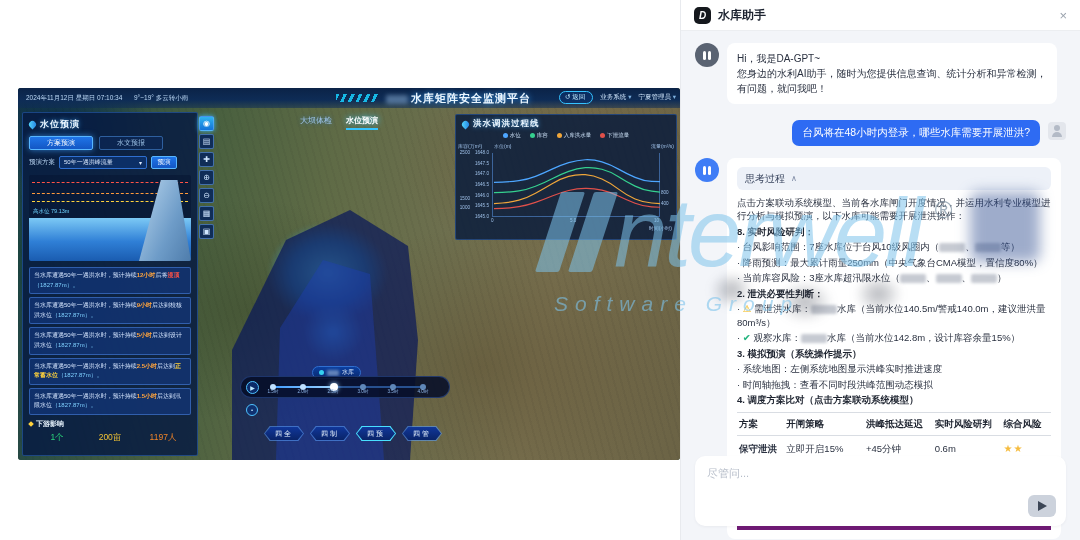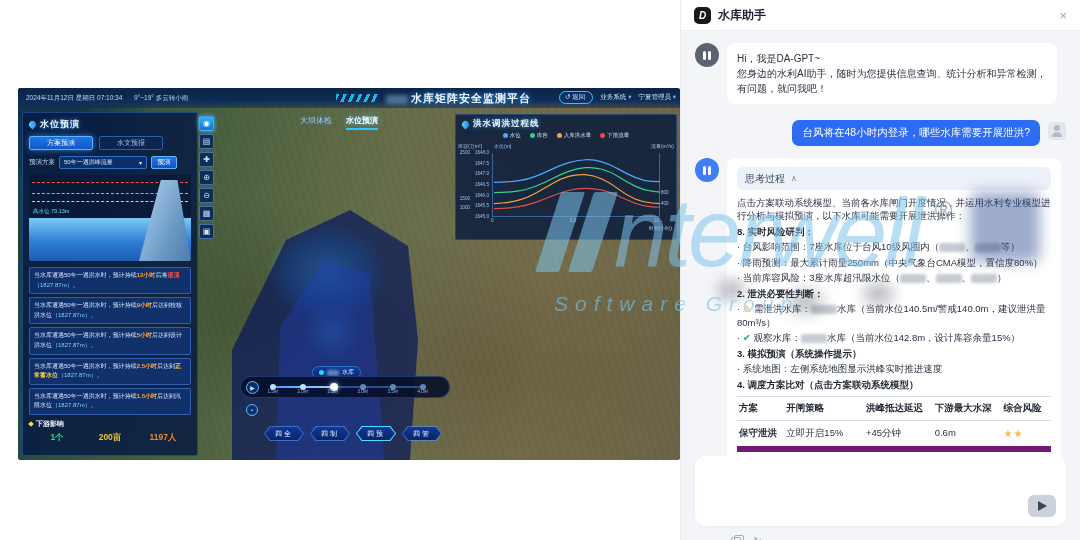--- a/index.html
+++ b/index.html
@@ -79,21 +79,21 @@
     clip-path:polygon(42% 0,74% 0,100% 100%,0 100%);
     background:linear-gradient(115deg,#b9d6ee,#6e9cc8 60%,#4e7cab); }
 
   .alert { background:rgba(20,60,140,.55); border:1px solid rgba(86,150,255,.45); border-radius:2px;
     padding:3px 4px; margin-bottom:3px; font-size:6px; line-height:1.6; color:#d6e6ff; }
 
   .impact-head { display:flex; align-items:center; gap:3px; margin:4px 0 3px; font-size:7px; color:#eaf6ff; font-weight:bold; }
   .impact-bullet { width:4px; height:4px; background:#ffd23c; transform:rotate(45deg); }
   .impact-row { display:flex; justify-content:space-between; padding:0 2px; }
   .imp-col { width:52px; text-align:center; }
-  .imp-val { font-size:8.5px; font-weight:bold; margin-bottom:18px; }
+  .imp-val { font-size:8.5px; font-weight:normal; margin-bottom:18px; }
   .ring { width:32px; height:12px; border-radius:50%; border-style:solid; border-width:4px; margin:0 auto 4px; }
 
   
   .toolbar { position:absolute; left:181px; top:28px; display:flex; flex-direction:column; gap:3px; z-index:6; }
   .tool-btn { width:15px; height:15px; border-radius:2px; background:rgba(10,40,90,.9); border:1px solid rgba(120,180,255,.5);
     color:#cfe6ff; font-size:8px; display:flex; align-items:center; justify-content:center; }
   .tool-btn.active { background:linear-gradient(180deg,#2fb3f0,#1372d8); color:#fff; box-shadow:0 0 5px rgba(60,190,255,.9); }
 
   
   .chart-panel { position:absolute; left:437px; top:26px; width:222px; height:126px; z-index:6;
@@ -436,29 +436,30 @@
               <div class="ln p"><span>点击方案联动系统模型、当前各水库闸门开度情况，并运用水利专业模型进行分析与模拟预演，以下水库可能需要开展泄洪操作：</span></div>
               <div class="ln h"><span class="seg-bold">8. 实时风险研判：</span></div>
               <div class="ln li"><span>· 台风影响范围：7座水库位于台风10级风圈内（</span><span class="seg-redact">███</span><span>、</span><span class="seg-redact">███</span><span>等）</span></div>
               <div class="ln li"><span>· 降雨预测：最大累计雨量250mm（中央气象台CMA模型，置信度80%）</span></div>
               <div class="ln li"><span>· 当前库容风险：3座水库超汛限水位（</span><span class="seg-redact">███</span><span>、</span><span class="seg-redact">███</span><span>、</span><span class="seg-redact">███</span><span>）</span></div>
               <div class="ln h"><span class="seg-bold">2. 泄洪必要性判断：</span></div>
               <div class="ln li"><span>· </span><span class="seg-warn">⚠</span><span> 需泄洪水库：</span><span class="seg-redact">███</span><span>水库（当前水位140.5m/警戒140.0m，建议泄洪量80m³/s）</span></div>
               <div class="ln li"><span>· </span><span class="seg-ok">✔</span><span> 观察水库：</span><span class="seg-redact">███</span><span>水库（当前水位142.8m，设计库容余量15%）</span></div>
               <div class="ln h"><span class="seg-bold">3. 模拟预演（系统操作提示）</span></div>
               <div class="ln li"><span>· 系统地图：左侧系统地图显示洪峰实时推进速度</span></div>
+              <div class="ln li"><span>· 时间轴拖拽：查看不同时段洪峰范围动态模拟</span></div>
               <div class="ln h"><span class="seg-bold">4. 调度方案比对（点击方案联动系统模型）</span></div>
             </div>
           <table class="plan">
             <thead>
                 <tr>
                   <th>方案</th>
                   <th>开闸策略</th>
                   <th>洪峰抵达延迟</th>
-                  <th>下游最大水深</th>
+                  <th>实时风险研判</th>
                   <th>综合风险</th>
                 </tr>
               </thead>
             <tbody>
                 <tr>
                   <td class="plan-name">保守泄洪</td>
                   <td>立即开启15%</td>
                   <td>+45分钟</td>
                   <td>0.6m</td>
                   <td><span class="stars">★★</span></td>
@@ -480,20 +481,21 @@
               </tbody>
           </table>
         </div>
       </div>
       <div class="actions">
         <span class="icon-copy"></span>
         <span class="icon-refresh">↻</span>
       </div>
     </div>
     <div class="input-card">
+      <textarea placeholder="尽管问..." style=""></textarea>
       <span class="send-btn">
           <span class="send-tri"></span>
         </span>
     </div>
   </div>
 
   <div class="wm-gray"></div>
   <div class="wm">
     <div class="wm-line">
       <span class="wm-bar"></span>

